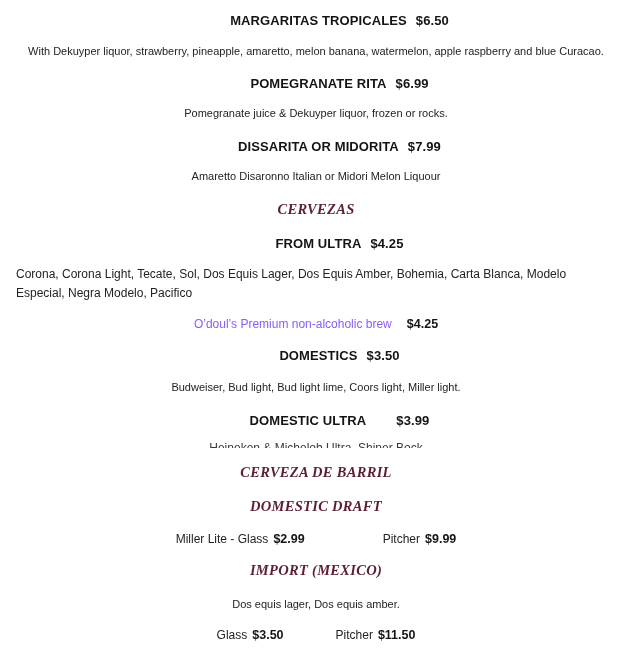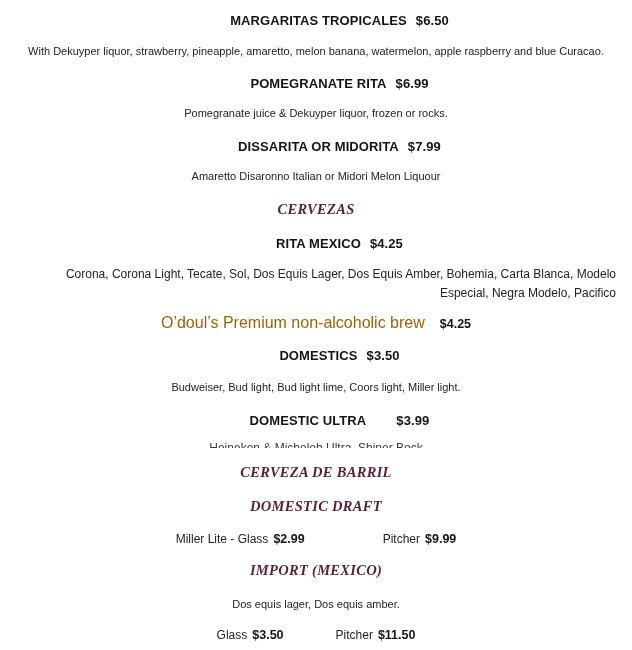--- a/index.html
+++ b/index.html
@@ -31,36 +31,36 @@
   .desc {
     font-size: 11px;
     font-weight: normal;
     color: #232323;
     line-height: 15px;
   }
   .desc-wrap {
     position: absolute;
     left: 16px;
     right: 16px;
-    text-align: right;
+    text-align: left;
     white-space: normal;
     font-size: 12px;
     color: #232323;
     line-height: 19px;
   }
   .maroon {
     font-family: "Liberation Serif", serif;
     font-style: italic;
     font-weight: bold;
     font-size: 14.5px;
     color: #5b1f30;
     letter-spacing: 0.3px;
     line-height: 16px;
   }
-  .mixed-label { font-size: 16px; color: #a16207; }
+  .mixed-label { font-size: 12px; color: #8b5cf6; }
   .mixed-price { font-size: 12.5px; font-weight: bold; color: #141414; margin-left: 15px; }
   .price-row {
     display: flex;
     justify-content: center;
     align-items: baseline;
     font-size: 12px;
     color: #232323;
     line-height: 15px;
   }
   .price-row .bold-price { font-weight: bold; font-size: 12.5px; color: #141414; margin-left: 5px; }
@@ -95,21 +95,21 @@
   <div class="line desc" style="top:106px">Pomegranate juice &amp; Dekuyper liquor, frozen or rocks.</div>
 
   <div class="line hdr" style="top:139px">
     <span>DISSARITA OR MIDORITA</span><span class="price">$7.99</span>
   </div>
   <div class="line maroon" style="top:201px">CERVEZAS</div>
 
   <div class="line desc" style="top:169px">Amaretto Disaronno Italian or Midori Melon Liquour</div>
 
   <div class="line hdr" style="top:236px">
-    <span>RITA MEXICO</span><span class="price">$4.25</span>
+    <span>FROM ULTRA</span><span class="price">$4.25</span>
   </div>
   <div class="desc-wrap" style="top:265px">Corona, Corona Light, Tecate, Sol, Dos Equis Lager, Dos Equis Amber, Bohemia, Carta Blanca, Modelo Especial, Negra Modelo, Pacifico</div>
 
   <div class="line" style="top:314px">
     <span class="mixed-label">O’doul’s Premium non-alcoholic brew</span><span class="mixed-price">$4.25</span>
   </div>
 
   <div class="line hdr" style="top:348px">
     <span>DOMESTICS</span><span class="price">$3.50</span>
   </div>

